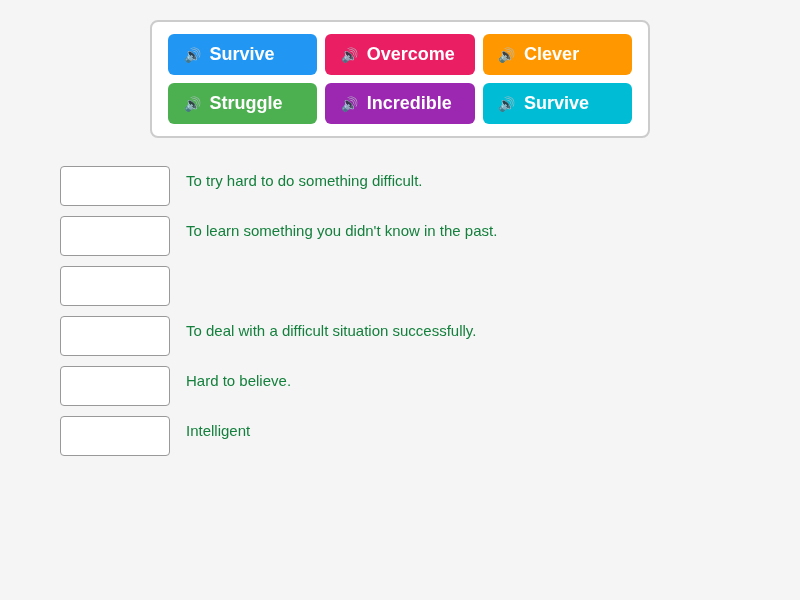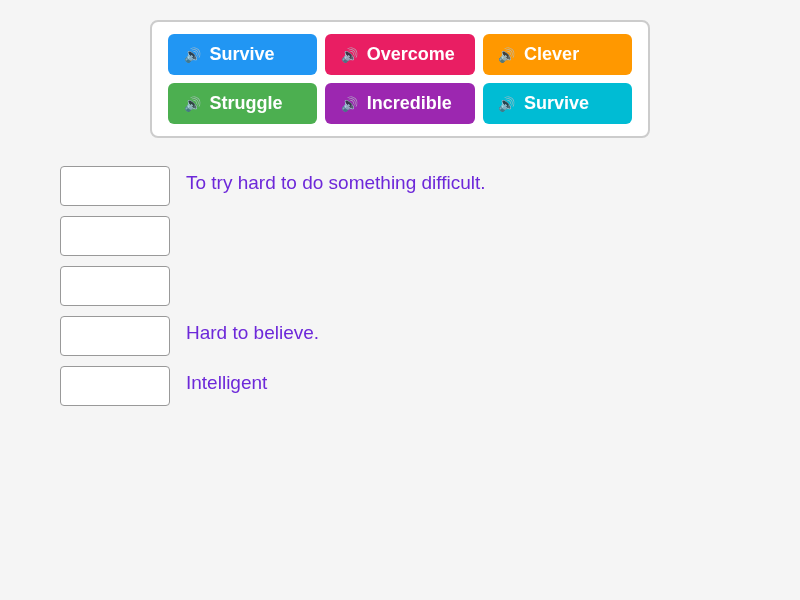--- a/index.html
+++ b/index.html
@@ -71,22 +71,22 @@
       width: 110px;
       min-width: 110px;
       height: 40px;
       border: 1.5px solid #999;
       border-radius: 4px;
       background: white;
       flex-shrink: 0;
     }
 
     .definition-text {
-      font-size: 19px;
-      color: #6d28d9;
+      font-size: 15px;
+      color: #15803d;
       line-height: 1.4;
       padding-top: 4px;
     }
   </style>
 </head>
 <body>
 
 <div class="word-bank">
 
   <button class="word-btn btn-survive">
@@ -116,23 +116,28 @@
   </button>
 </div>
 
 <div class="definitions">
   <div class="definition-row">
     <div class="answer-box"></div>
     <span class="definition-text">To try hard to do something difficult.</span>
   </div>
   <div class="definition-row">
     <div class="answer-box"></div>
+    <span class="definition-text">To learn something you didn't know in the past.</span>
   </div>
   <div class="definition-row">
     <div class="answer-box"></div>
+  </div>
+  <div class="definition-row">
+    <div class="answer-box"></div>
+    <span class="definition-text">To deal with a difficult situation successfully.</span>
   </div>
   <div class="definition-row">
     <div class="answer-box"></div>
     <span class="definition-text">Hard to believe.</span>
   </div>
   <div class="definition-row">
     <div class="answer-box"></div>
     <span class="definition-text">Intelligent</span>
   </div>
 </div>

